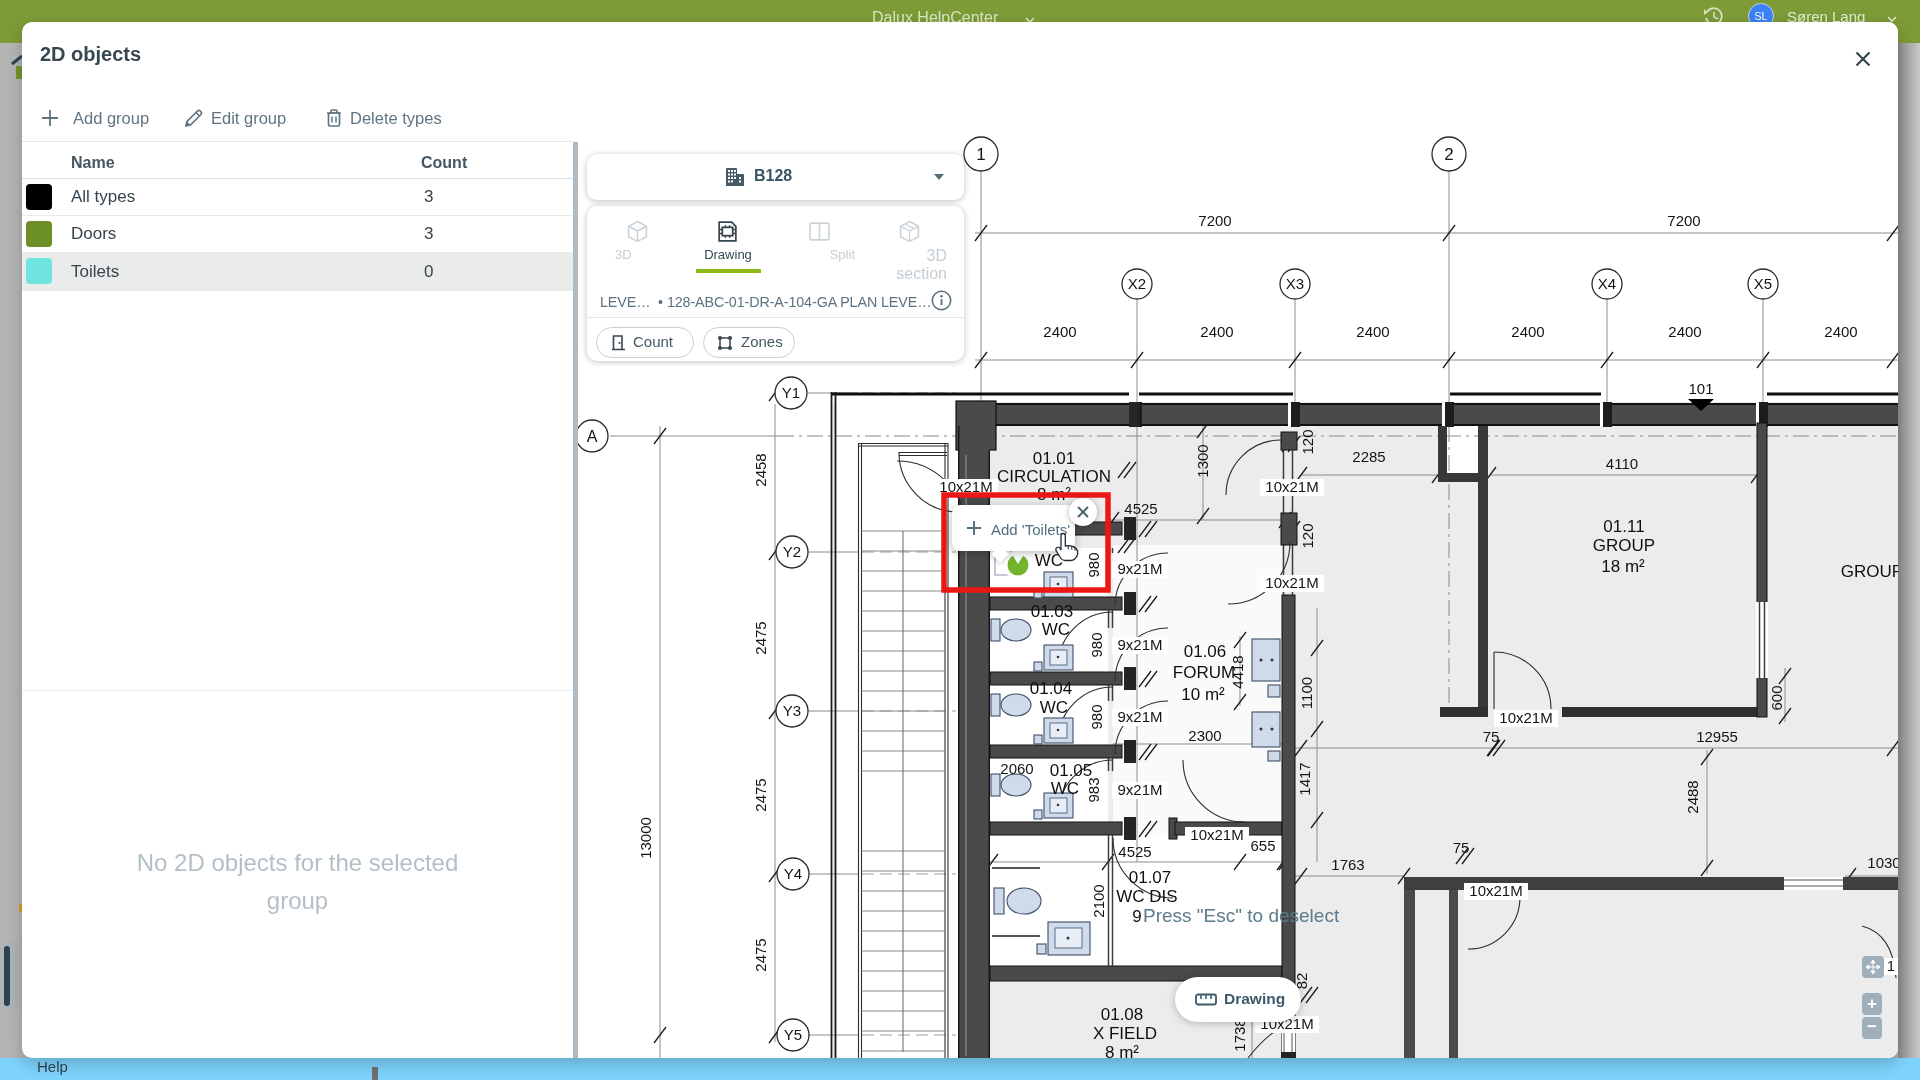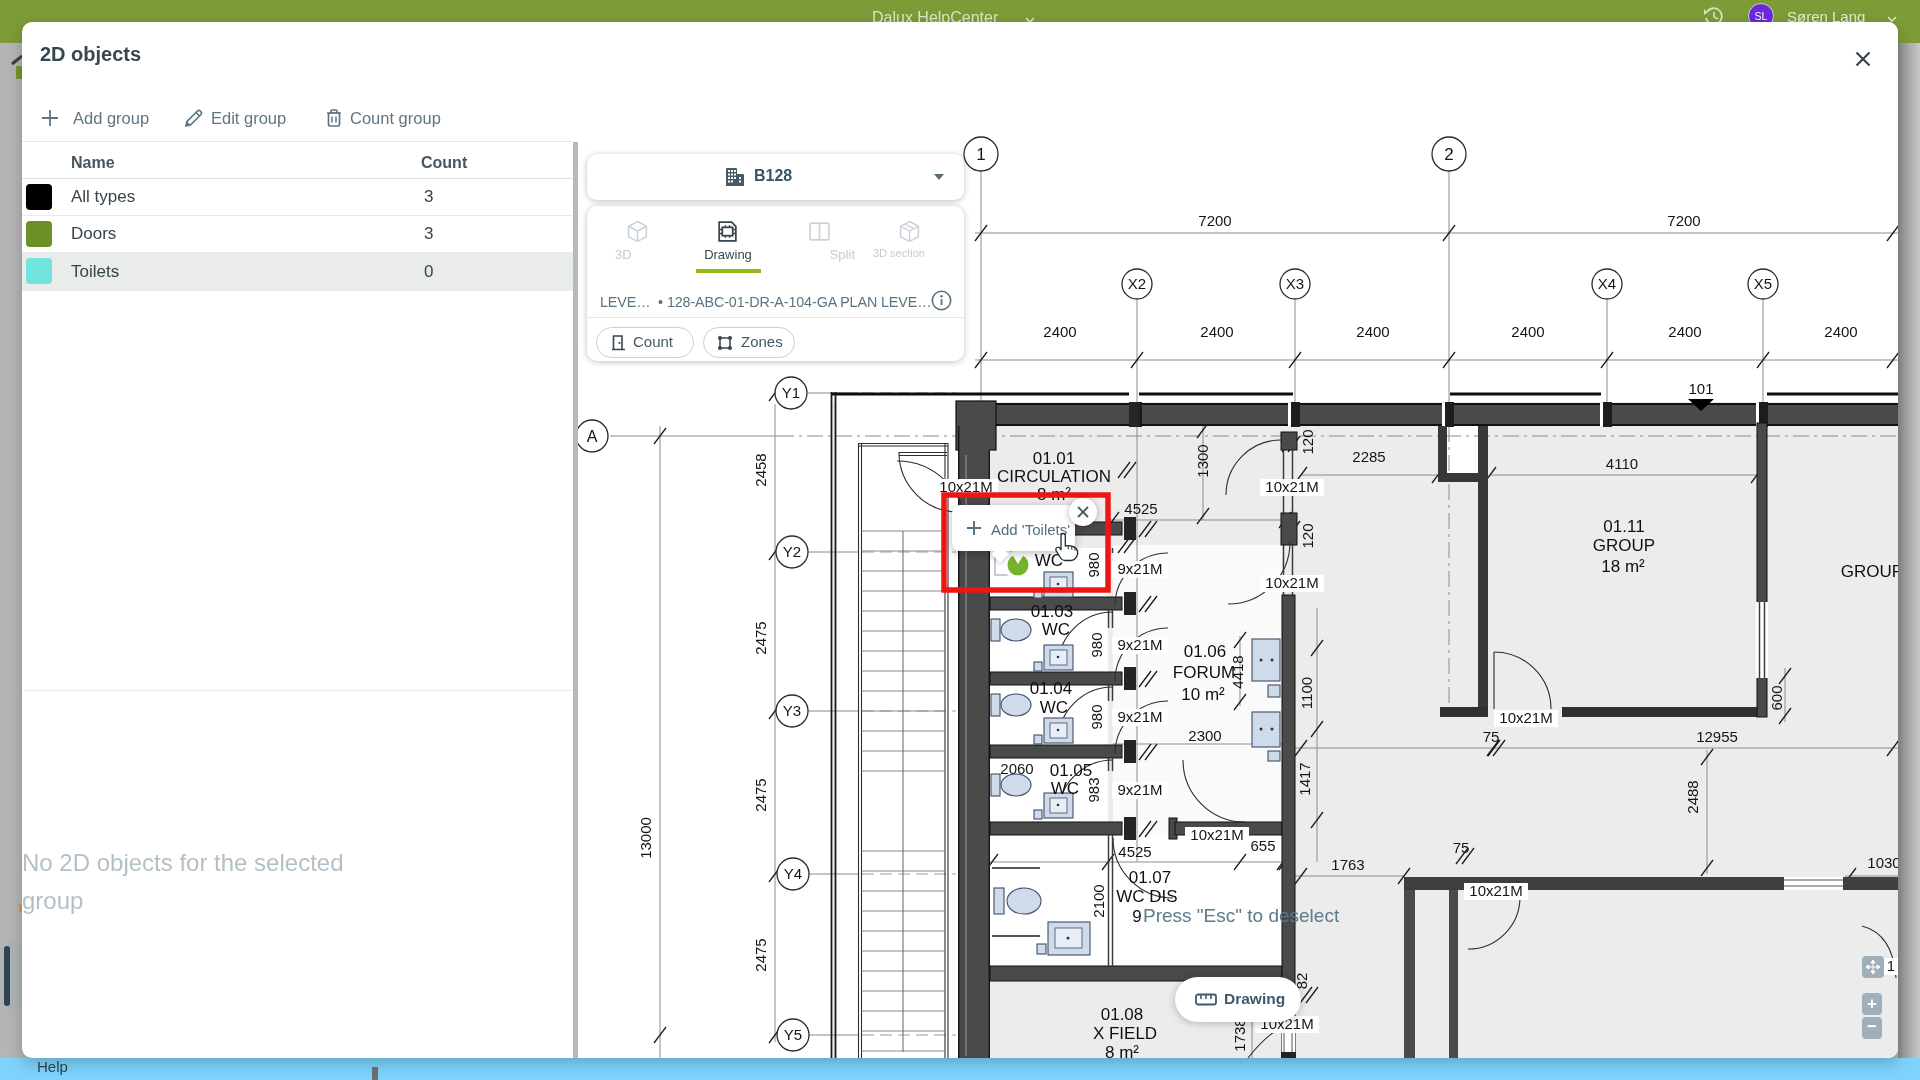--- a/index.html
+++ b/index.html
@@ -24,21 +24,21 @@
   <div class="abs" style="left:1024px;top:12px;width:12px;height:12px">
     <svg width="12" height="12" viewBox="0 0 12 12">
         <path d="M2 4 L6 8 L10 4" fill="none" stroke="#dce6c3" stroke-width="1.6"></path>
       </svg>
   </div>
   <svg class="abs" style="left:1703px;top:6px" width="22" height="22" viewBox="0 0 22 22">
       <path d="M4 6 A 8 8 0 1 1 3 12" fill="none" stroke="#d9e3c4" stroke-width="1.8"></path>
       <path d="M1 3 L4.5 6.5 L1 9 z" fill="#d9e3c4"></path>
       <path d="M11 6 L11 11 L15 13" fill="none" stroke="#d9e3c4" stroke-width="1.6"></path>
     </svg>
-  <div class="abs" style="left:1748px;top:3px;width:26px;height:26px;border-radius:50%;background:#6d28d9;border:1.5px solid #c2d6e2;color:#fff;font-size:10.5px;text-align:center;line-height:24px">SL</div>
+  <div class="abs" style="left:1748px;top:3px;width:26px;height:26px;border-radius:50%;background:#3b82f6;border:1.5px solid #c2d6e2;color:#fff;font-size:10.5px;text-align:center;line-height:24px">SL</div>
   <div class="abs" style="left:1787px;top:8px;color:#e4eed4;font-size:15px">Søren Lang</div>
   <svg class="abs" style="left:1886px;top:13px" width="12" height="12" viewBox="0 0 12 12">
       <path d="M2 4 L6 8 L10 4" fill="none" stroke="#dce6c3" stroke-width="1.6"></path>
     </svg>
 </div>
 <div id="rightstrip"></div>
 <div id="bottombar">
   <div class="abs" style="left:37px;top:0px;color:#32434d;font-size:15px">Help</div>
   <div class="abs" style="left:372px;top:9px;width:6px;height:13px;background:#6f6f6f"></div>
 </div>
@@ -63,39 +63,39 @@
       <path d="M12 4.5 L15.5 8" stroke="#5f7582" stroke-width="1.7"></path>
       <path d="M3 13.5 L6.5 17 L2 18 z" fill="#5f7582"></path>
     </svg>
   <div class="abs btxt" style="left:189px;top:87px">Edit group</div>
   <svg class="abs" style="left:302px;top:86px" width="20" height="20" viewBox="0 0 20 20">
       <path d="M3 5 H17" stroke="#5f7582" stroke-width="1.7"></path>
       <path d="M7 5 V3 a1 1 0 0 1 1-1 h4 a1 1 0 0 1 1 1 V5" fill="none" stroke="#5f7582" stroke-width="1.7"></path>
       <rect x="4.5" y="5" width="11" height="13" rx="1.5" fill="none" stroke="#5f7582" stroke-width="1.7"></rect>
       <path d="M8 8.5 V14.5 M12 8.5 V14.5" stroke="#5f7582" stroke-width="1.5"></path>
     </svg>
-  <div class="abs btxt" style="left:328px;top:87px">Count group</div>
+  <div class="abs btxt" style="left:328px;top:87px">Delete types</div>
   <div class="abs" style="left:0;top:119px;width:551px;height:1px;background:#e3e6e8"></div>
 
   <div class="abs hdr" style="left:49px;top:132px">Name</div>
   <div class="abs hdr" style="left:399px;top:132px">Count</div>
   <div class="abs" style="left:0;top:156px;width:551px;height:1px;background:#dde1e3"></div>
   <div class="abs" style="left:4px;top:162px;width:26px;height:26px;border-radius:4px;background:#000"></div>
   <div class="abs cell" style="left:49px;top:165px">All types</div>
   <div class="abs cell" style="left:402px;top:165px">3</div>
   <div class="abs" style="left:0;top:193px;width:551px;height:1px;background:#e8ebec"></div>
   <div class="abs" style="left:4px;top:199px;width:26px;height:26px;border-radius:4px;background:#6d9026"></div>
   <div class="abs cell" style="left:49px;top:202px">Doors</div>
   <div class="abs cell" style="left:402px;top:202px">3</div>
   <div class="abs" style="left:0;top:230px;width:551px;height:39px;background:#e9eceb"></div>
   <div class="abs" style="left:4px;top:236px;width:26px;height:26px;border-radius:4px;background:#70e5df"></div>
   <div class="abs cell" style="left:49px;top:240px">Toilets</div>
   <div class="abs cell" style="left:402px;top:240px">0</div>
   <div class="abs" style="left:0;top:668px;width:551px;height:1px;background:#e9ecee"></div>
-  <div class="abs" style="left:0;top:822px;width:551px;font-size:24px;line-height:38px;color:#b4c0c7">No 2D objects for the selected<br>group</div>
+  <div class="abs" style="left:0;top:822px;width:551px;text-align:center;font-size:24px;line-height:38px;color:#b4c0c7">No 2D objects for the selected<br>group</div>
 
   <svg id="plansvg" viewBox="574 22 1324 1036">
 <defs>
         <style>
 .t{font:15px "Liberation Sans",sans-serif;fill:#141414;text-anchor:middle}
 .r{font:17px "Liberation Sans",sans-serif;fill:#101010;text-anchor:middle}
 .g{stroke:#8c8c8c;stroke-width:1;fill:none}
 .gd{stroke:#8a8a8a;stroke-width:1;fill:none;stroke-dasharray:16 5 3 5}
 .w{fill:#4a4a4a}
 .e{stroke:#141414;stroke-width:1.4;fill:none}
@@ -519,21 +519,21 @@
     <div class="abs" style="left:104px;top:41px;width:74px;text-align:center;font-size:13px;color:#37474f">Drawing</div>
     <svg class="abs" style="left:220px;top:13px" width="25" height="25" viewBox="0 0 24 24">
         <rect x="3" y="4" width="18" height="16" rx="1" fill="none" stroke="#ccd4da" stroke-width="1.6"></rect>
         <path d="M12 4 V20" stroke="#ccd4da" stroke-width="1.6"></path>
       </svg>
     <div class="abs" style="left:198px;top:41px;width:70px;text-align:right;font-size:13px;color:#c5cdd3">Split</div>
     <svg class="abs" style="left:310px;top:13px" width="25" height="25" viewBox="0 0 24 24">
         <path d="M12 2.5 L20.5 7 V17 L12 21.5 L3.5 17 V7 Z" fill="none" stroke="#ccd4da" stroke-width="1.6"></path>
         <path d="M3.5 7 L12 11.5 L20.5 7 M12 11.5 V21.5 M7.5 4.8 L16.5 9.3" fill="none" stroke="#ccd4da" stroke-width="1.3"></path>
       </svg>
-    <div class="abs" style="left:286px;top:41px;width:74px;text-align:left;font-size:11px;color:#c5cdd3">3D section</div>
+    <div class="abs" style="left:286px;top:41px;width:74px;text-align:right;font-size:16px;color:#c5cdd3">3D section</div>
     <div class="abs" style="left:109px;top:63px;width:65px;height:3.5px;background:#8db818"></div>
     <div class="abs" style="left:13px;top:88px;font-size:14.3px;color:#5b7380;white-space:nowrap;width:334px;overflow:hidden;letter-spacing:-0.1px">LEVE…&nbsp;&nbsp;• 128-ABC-01-DR-A-104-GA PLAN LEVE…</div>
     <svg class="abs" style="left:344px;top:84px" width="21" height="21" viewBox="0 0 21 21">
         <circle cx="10.5" cy="10.5" r="9.2" fill="none" stroke="#5b7380" stroke-width="1.6"></circle>
         <path d="M10.5 9 V15" stroke="#5b7380" stroke-width="1.8"></path>
         <circle cx="10.5" cy="6.3" r="1.2" fill="#5b7380"></circle>
       </svg>
     <div class="abs" style="left:0px;top:111px;width:377px;height:1px;background:#e4e7e9"></div>
     <div class="abs" style="left:9px;top:121px;width:98px;height:31px;border:1.5px solid #c7d1d6;border-radius:16px">
       <svg class="abs" style="left:13px;top:6px" width="17" height="17" viewBox="0 0 17 17">

